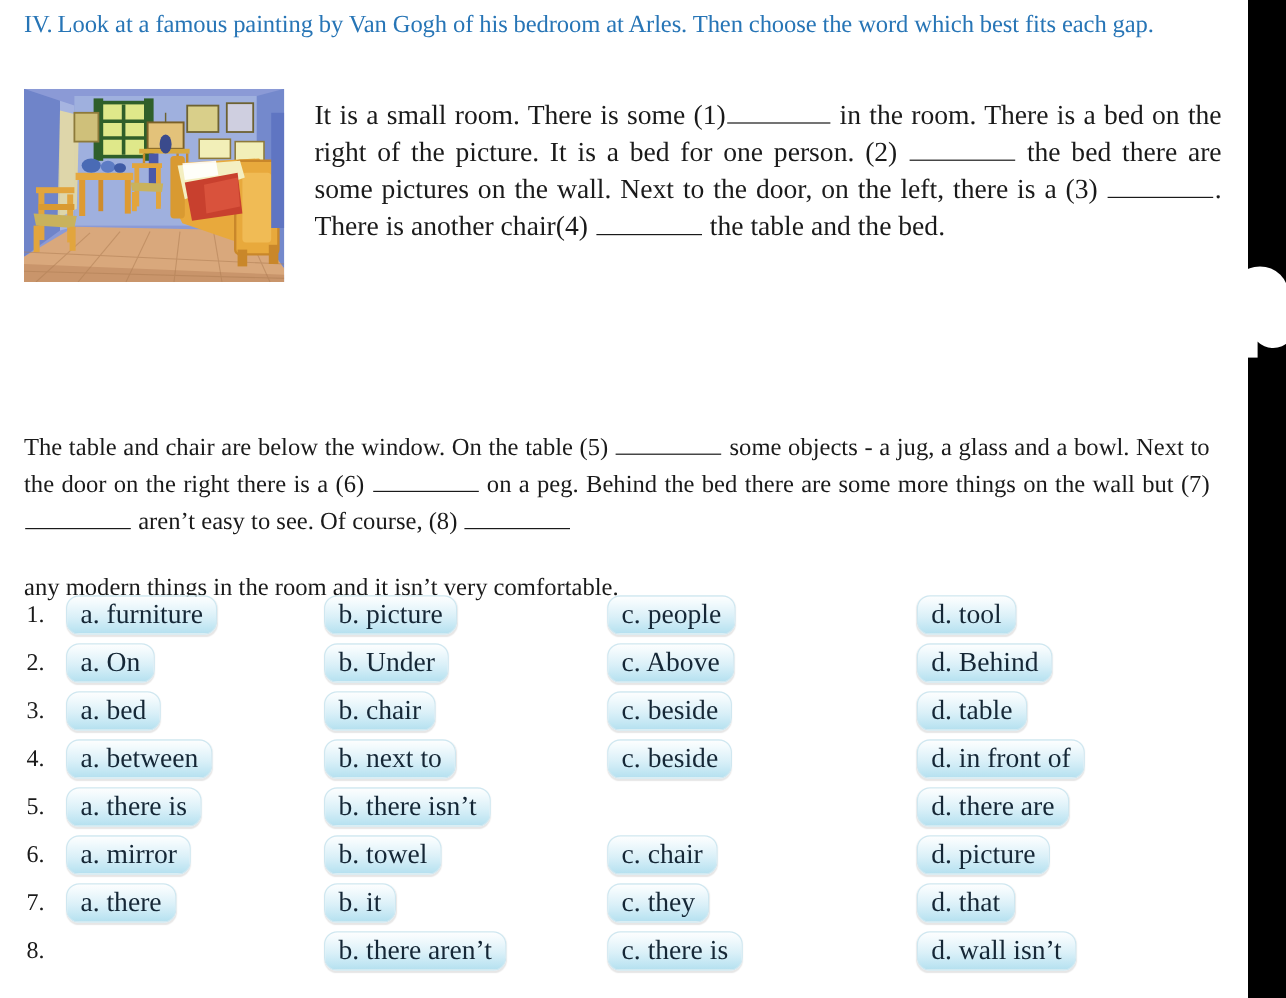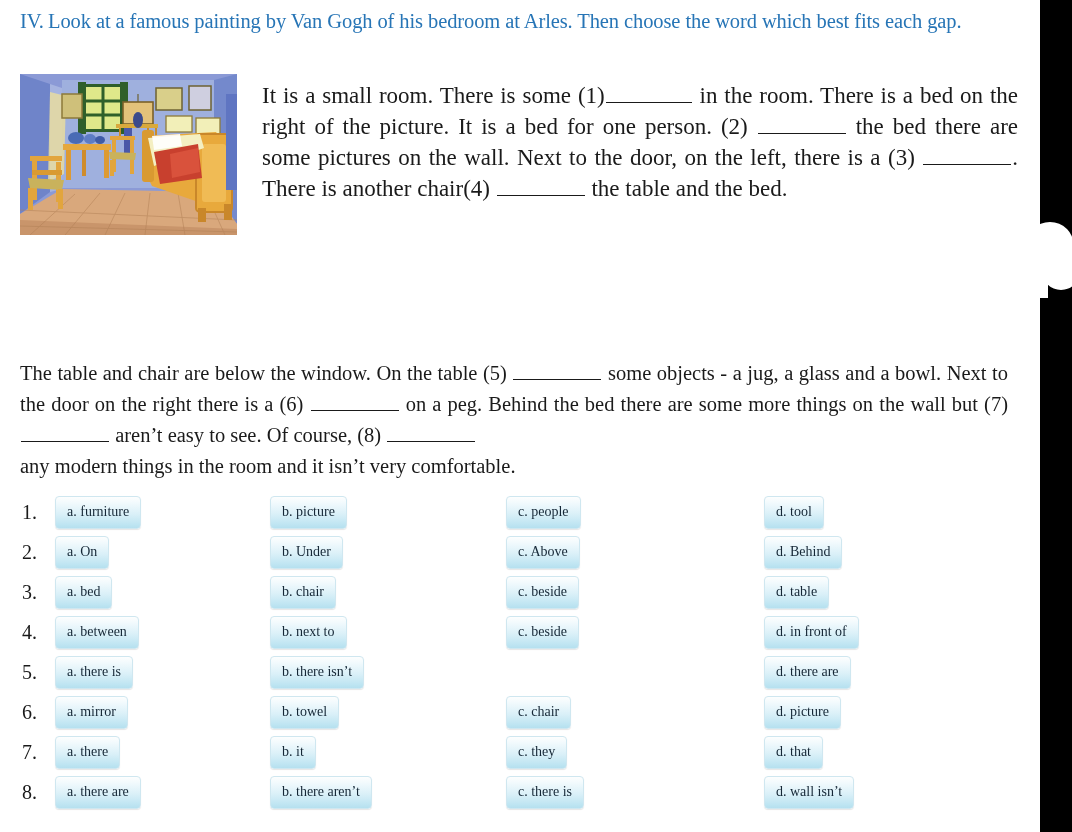--- a/index.html
+++ b/index.html
@@ -101,21 +101,21 @@
   }
   #para2 {
     position: absolute;
     left: 20px;
     top: 358px;
     width: 988px;
     font-size: 20.5px;
     line-height: 31px;
     text-align: justify;
   }
-  #para2 .lastline { display: block; }
+  #para2 .lastline { display: block; margin-top: 24px; }
 
   .gap {
     display: inline-block;
     border-bottom: 1.6px solid #1a1a1a;
     vertical-align: baseline;
     margin: 0 1px;
     height: 17px;
   }
   .gap-w1 { width: 86px; }
   .gap-w2 { width: 88px; }
@@ -137,26 +137,26 @@
     top: 5px;
     font-size: 20px;
     line-height: 26px;
     color: #1a1a1a;
   }
   .opt-btn {
     position: absolute;
     top: 2px;
     display: inline-block;
     padding: 3px 11px 4px 11px;
-    font-size: 14px;
+    font-size: 23px;
     line-height: 24px;
     color: #152736;
     background: linear-gradient(to bottom, #fdfefe 0%, #f2fafd 18%, #daf0f8 55%, #bfe5f2 88%, #b5e0ef 100%);
     border: 1px solid #cfe7f0;
-    border-radius: 4px;
+    border-radius: 11px;
     box-shadow: 0 1px 1px rgba(0,0,0,0.10);
     white-space: nowrap;
   }
   .col-a { left: 55px; }
   .col-b { left: 270px; }
   .col-c { left: 506px; }
   .col-d { left: 764px; }
 </style>
 </head>
 <body>
@@ -344,21 +344,20 @@
     <div class="opt-row">
       <span class="opt-num">7.</span>
       <span class="opt-btn col-a">a. there</span>
       <span class="opt-btn col-b">b. it</span>
       <span class="opt-btn col-c">c. they</span>
       <span class="opt-btn col-d">d. that</span>
     </div>
 
     <div class="opt-row">
       <span class="opt-num">8.</span>
-      <span class="opt-btn col-a">a. there are</span>
       <span class="opt-btn col-b">b. there aren’t</span>
       <span class="opt-btn col-c">c. there is</span>
       <span class="opt-btn col-d">d. wall isn’t</span>
     </div>
 
   </div>
 </div>
 
 <div id="right-gutter">
   <div class="blob" id="blob-top"></div>

